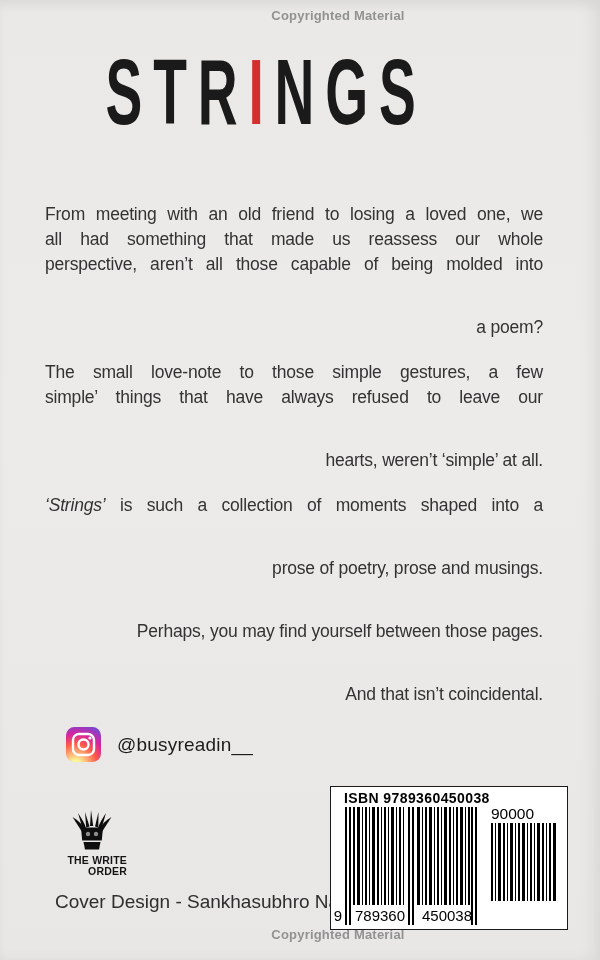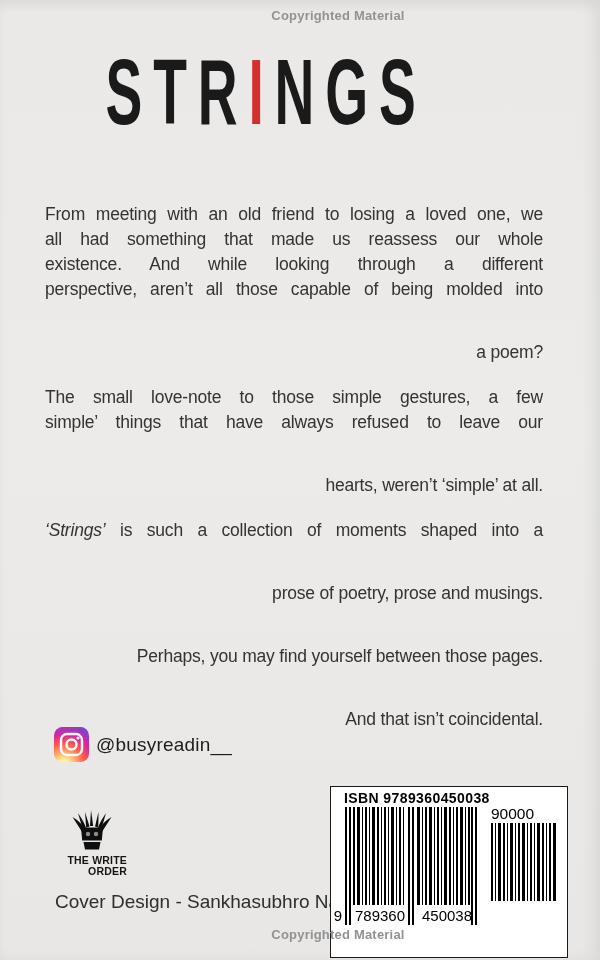--- a/index.html
+++ b/index.html
@@ -28,28 +28,28 @@
   .blurb {
     position:absolute; top:202px; left:45px; width:498px;
     font-size:17.5px; line-height:25px; letter-spacing:-.2px; color:#333;
   }
   .blurb .para { margin:0 0 20px 0; }
   .jline { text-align:justify; text-align-last:justify; }
   .cline { text-align:right;margin-top:38px; }
   .ital { font-style:italic; }
 
   .social {
-    position:absolute; left:54px; top:727px; height:35px;
-    display:flex; align-items:center; gap:7px;
+    position:absolute; left:66px; top:727px; height:35px;
+    display:flex; align-items:center; gap:16px;
   }
   .ig-icon { width:35px; height:35px; display:block; }
   .handle { font-size:19px; font-weight:500; color:#1c1c1c; letter-spacing:.2px; }
 
   .barcode-box {
-    position:absolute; left:330px; top:786px; width:238px; height:172px;
+    position:absolute; left:330px; top:786px; width:238px; height:144px;
     background:#fff; border:1px solid #1a1a1a; box-sizing:border-box; z-index:2;
   }
   .isbn-label { position:absolute; left:13px; top:3px; font-size:14px; font-weight:700; color:#000; letter-spacing:.4px; }
   .bc-main { position:absolute; left:14px; top:20px; width:132px; height:118px; }
   .bc-digit { position:absolute; font-size:15px; color:#000; bottom:0; height:18px; line-height:18px; text-align:center; }
   .bc-lead { left:-12px; width:10px; }
   .bc-g1 { left:8px; width:54px; }
   .bc-g2 { left:75px; width:54px; }
   .bc-supp { position:absolute; left:160px; top:18px; width:65px; text-align:left; }
   .supp-num { font-size:15.5px; color:#000; line-height:17px; margin-bottom:1px; }
@@ -66,21 +66,20 @@
 <div class="page">
 
   <div class="copyright top">Copyrighted Material</div>
 
   <div class="title-row"><span>STR</span><span class="accent">I</span><span>NGS</span></div>
 
   <div class="blurb">
     <div class="para">
       <div class="jline">From meeting with an old friend to losing a loved one, we</div>
       <div class="jline">all had something that made us reassess our whole</div>
-      <div class="jline">existence. And while looking through a different</div>
       <div class="jline">perspective, aren’t all those capable of being molded into</div>
       <div class="cline">a poem?</div>
     </div>
     <div class="para">
       <div class="jline">The small love-note to those simple gestures, a few</div>
       <div class="jline">simple’ things that have always refused to leave our</div>
       <div class="cline">hearts, weren’t ‘simple’ at all.</div>
     </div>
     <div class="para">
       <div class="jline"><span class="ital">‘Strings’</span> <span>is such a collection of moments shaped into a</span></div>

